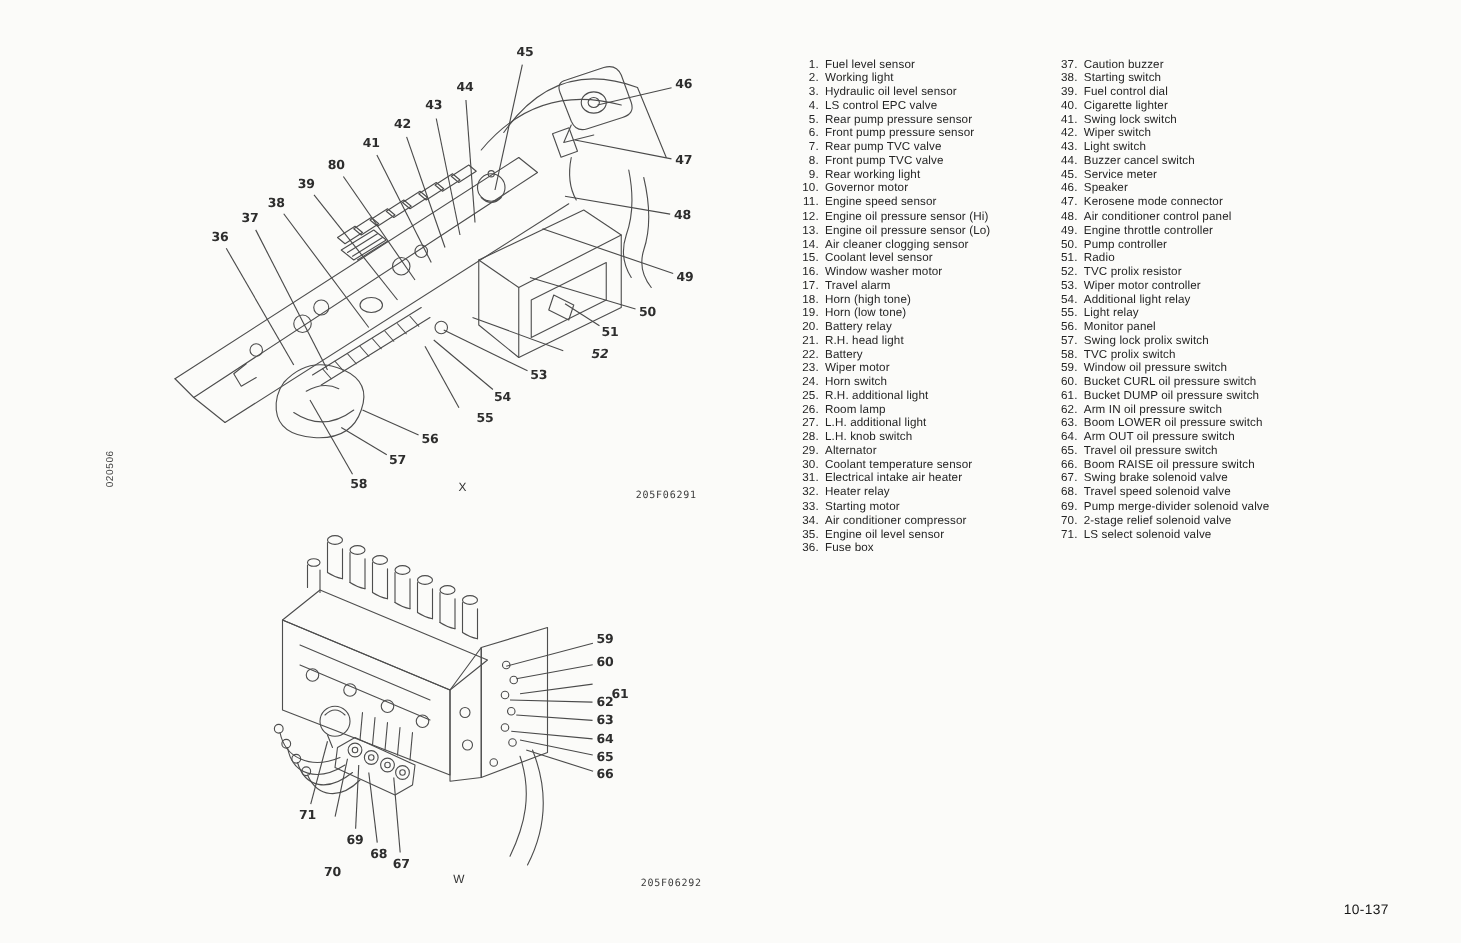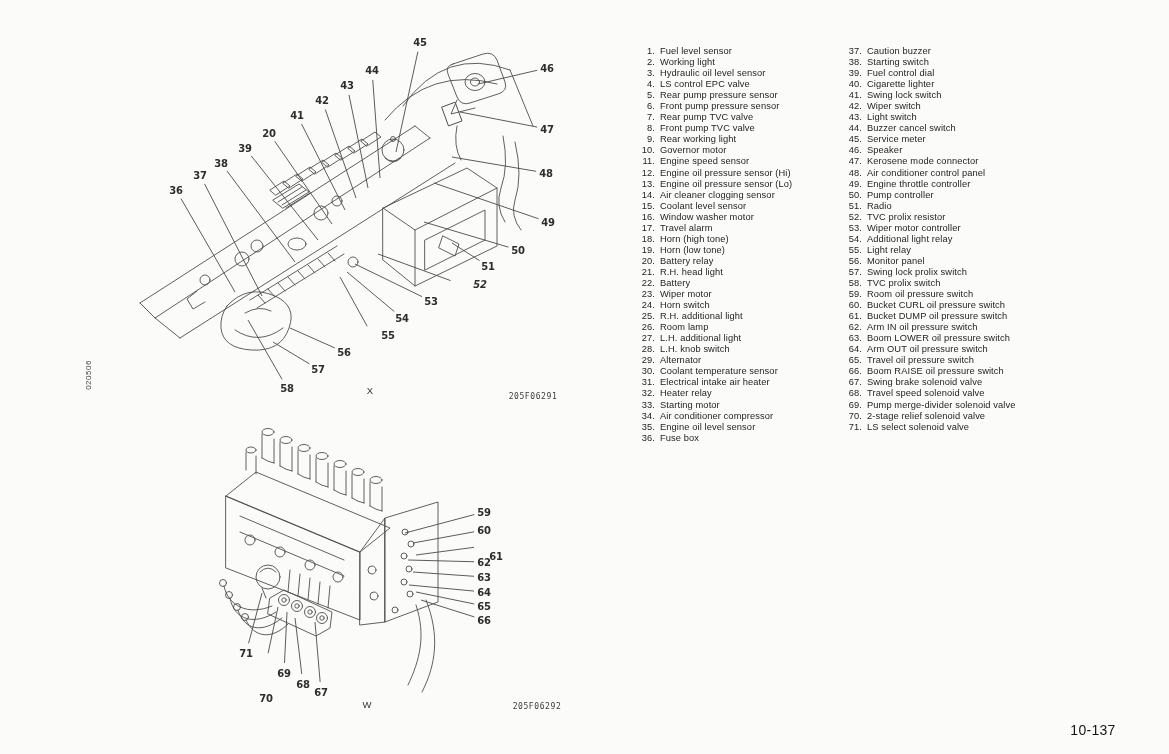--- a/index.html
+++ b/index.html
@@ -32,21 +32,21 @@
   .fig-code{
     position:absolute;transform:translate(-50%,-50%);
     font-family:"DejaVu Sans Mono",monospace;font-size:8px;letter-spacing:0.6px;color:#3a3a3a;
   }
   #spine-code{
     position:absolute;left:88px;top:375px;transform:translate(-50%,-50%) rotate(-90deg);
     font-size:8px;letter-spacing:0.5px;color:#444;
   }
   #page-number{
     position:absolute;left:1043px;top:722px;width:100px;text-align:center;
-    font-size:14px;color:#161616;letter-spacing:0.3px;
+    font-size:11px;color:#161616;letter-spacing:0.3px;
   }
 </style>
 </head>
 <body>
 
 <div id="page">
 
   <svg class="fig-art" style="left:85px;top:8px" width="500" height="405" viewBox="0 0 500 405">
 
     <path d="M318 98 Q 360 38 425 62"></path>
@@ -232,21 +232,21 @@
       <line x1="284.4912095919979" y1="663.0120716293753" x2="287" y2="612"></line>
       <line x1="268.09529088730875" y1="653.221975859226" x2="278" y2="607"></line>
       <line x1="248.57662650560331" y1="643.3376506039875" x2="262" y2="593"></line>
     </svg>
 
   <div id="callouts">
       <div class="callout" style="left: 176px; top: 190px;">36</div>
       <div class="callout" style="left: 200px; top: 175px;">37</div>
       <div class="callout" style="left: 221px; top: 163px;">38</div>
       <div class="callout" style="left: 245px; top: 148px;">39</div>
-      <div class="callout" style="left: 269px; top: 133px;">20</div>
+      <div class="callout" style="left: 269px; top: 133px;">80</div>
       <div class="callout" style="left: 297px; top: 115px;">41</div>
       <div class="callout" style="left: 322px; top: 100px;">42</div>
       <div class="callout" style="left: 347px; top: 85px;">43</div>
       <div class="callout" style="left: 372px; top: 70px;">44</div>
       <div class="callout" style="left: 420px; top: 42px;">45</div>
       <div class="callout" style="left: 547px; top: 68px;">46</div>
       <div class="callout" style="left: 547px; top: 129px;">47</div>
       <div class="callout" style="left: 546px; top: 173px;">48</div>
       <div class="callout" style="left: 548px; top: 222px;">49</div>
       <div class="callout" style="left: 518px; top: 250px;">50</div>
@@ -508,21 +508,21 @@
       <div class="row">
         <span class="num">57.</span>
         <span class="lbl">Swing lock prolix switch</span>
       </div>
       <div class="row">
         <span class="num">58.</span>
         <span class="lbl">TVC prolix switch</span>
       </div>
       <div class="row">
         <span class="num">59.</span>
-        <span class="lbl">Room oil pressure switch</span>
+        <span class="lbl">Window oil pressure switch</span>
       </div>
       <div class="row">
         <span class="num">60.</span>
         <span class="lbl">Bucket CURL oil pressure switch</span>
       </div>
       <div class="row">
         <span class="num">61.</span>
         <span class="lbl">Bucket DUMP oil pressure switch</span>
       </div>
       <div class="row">

